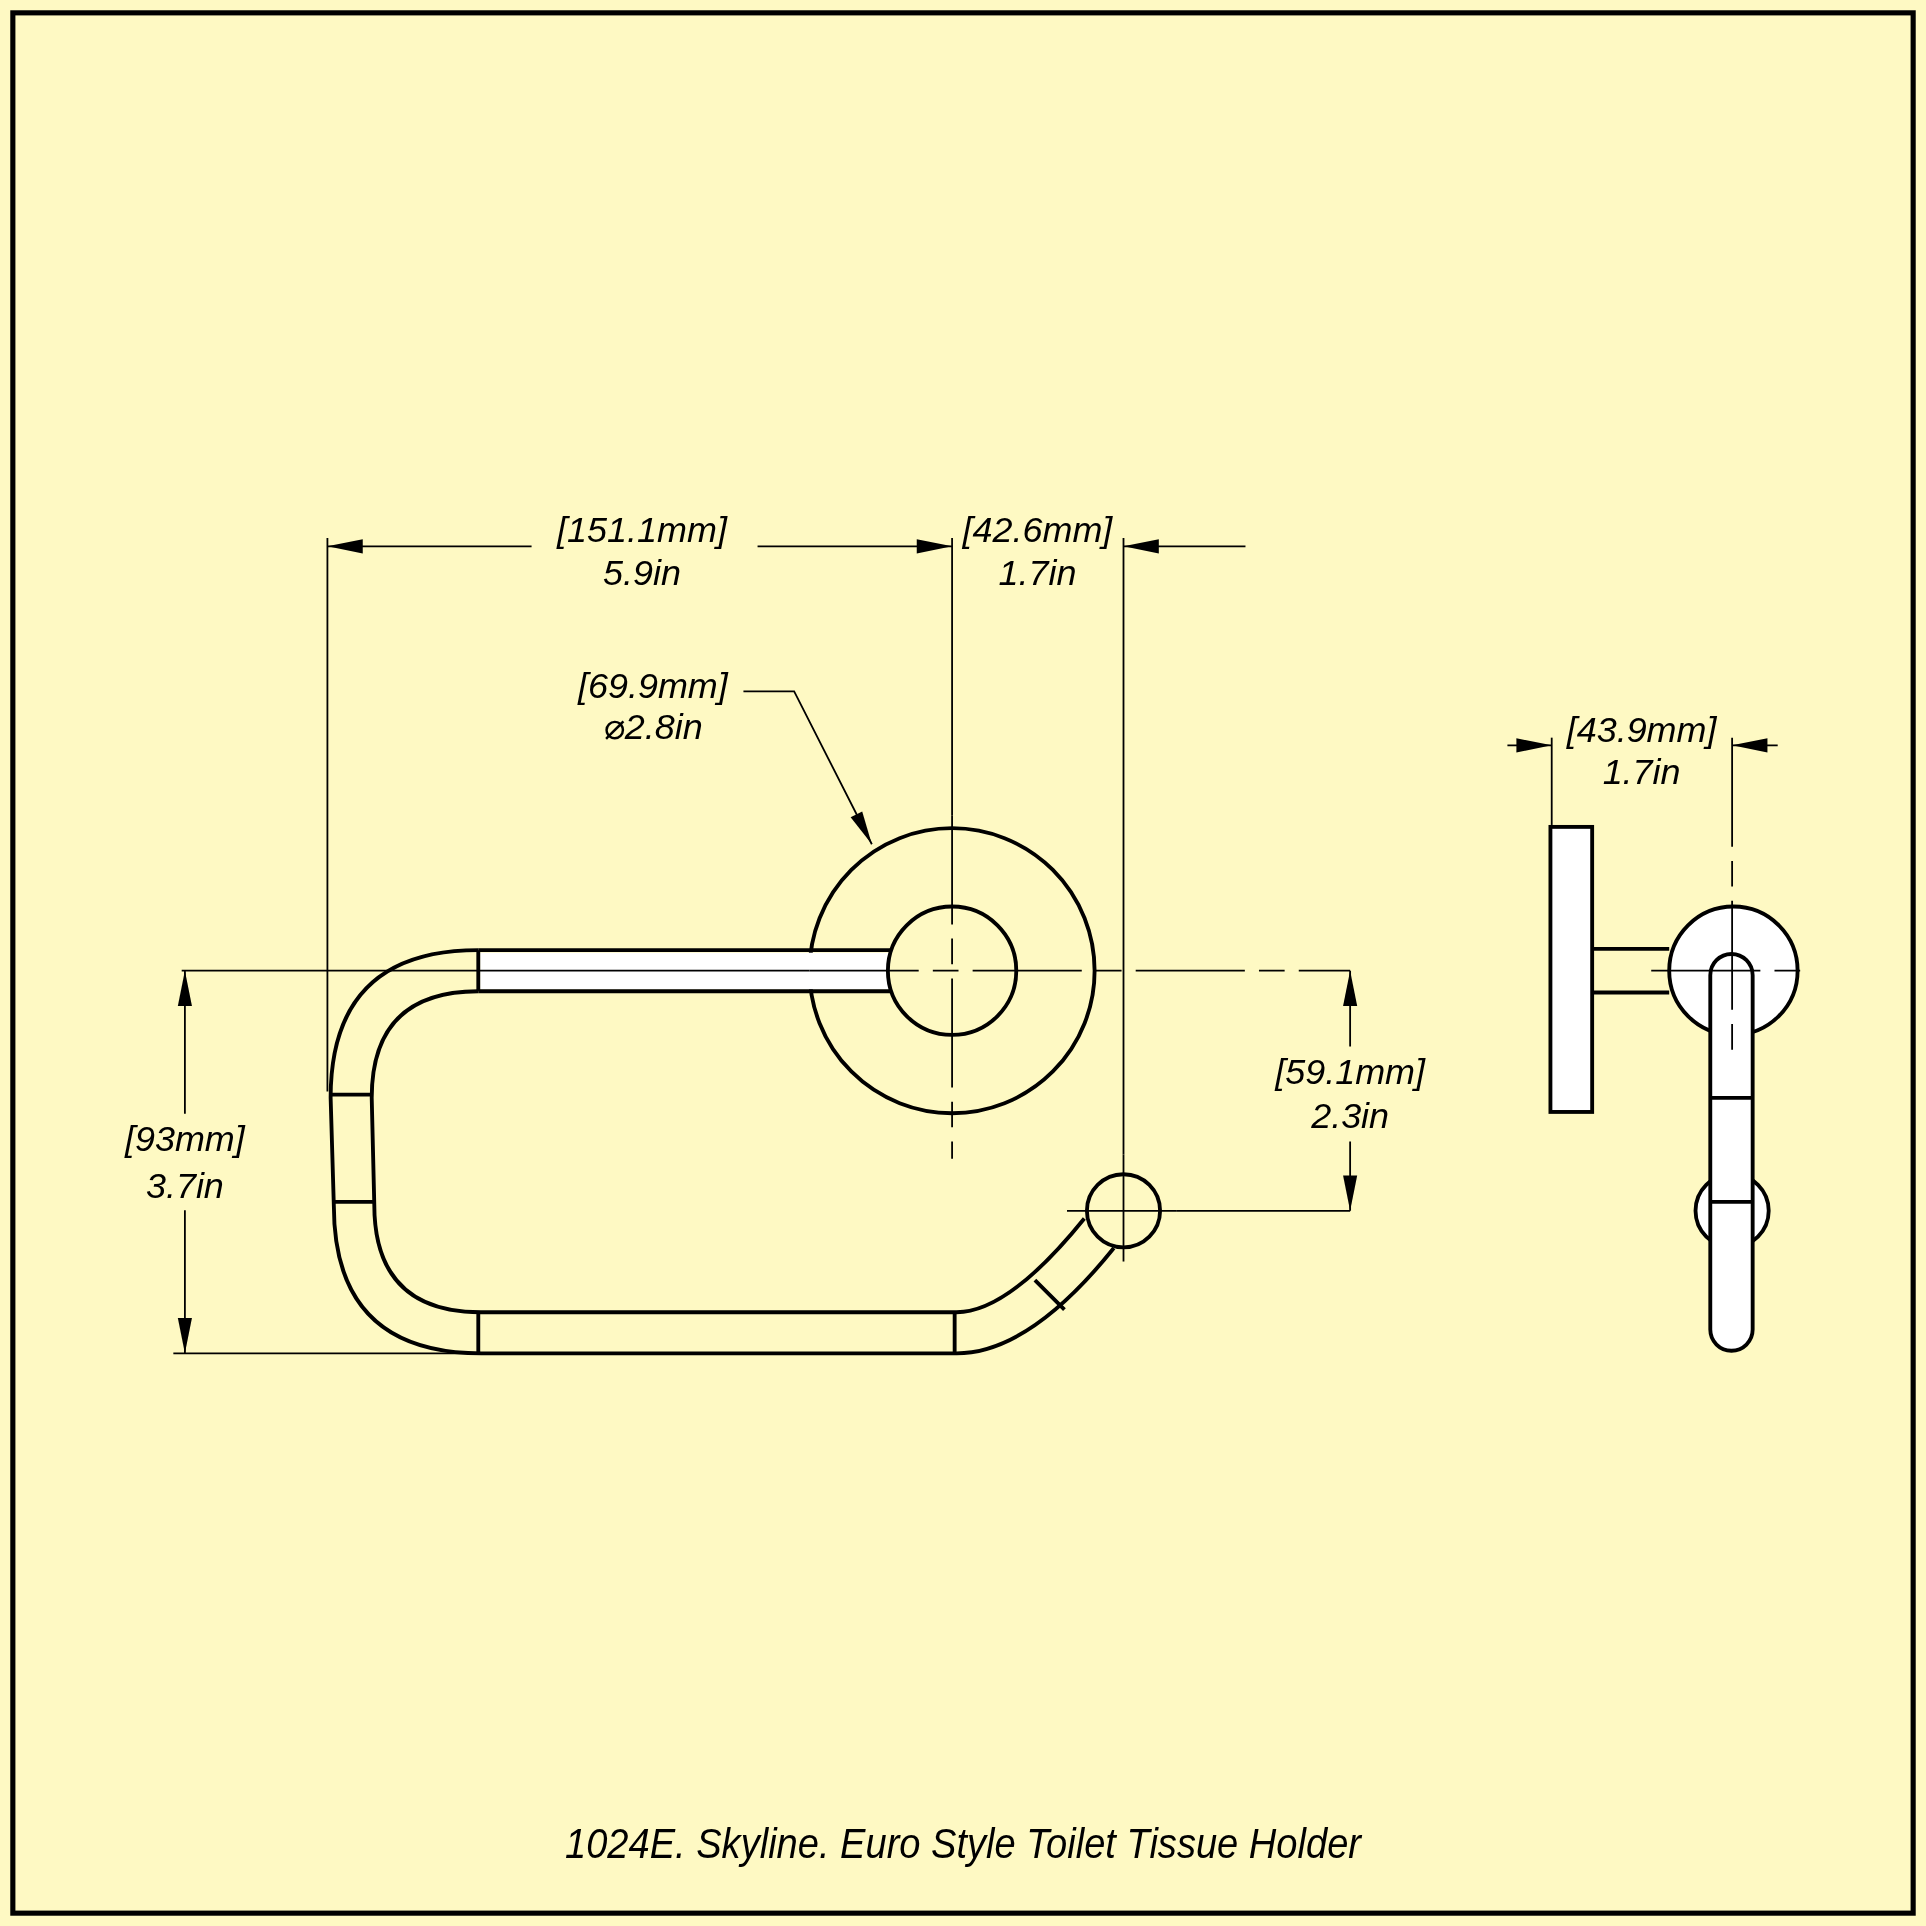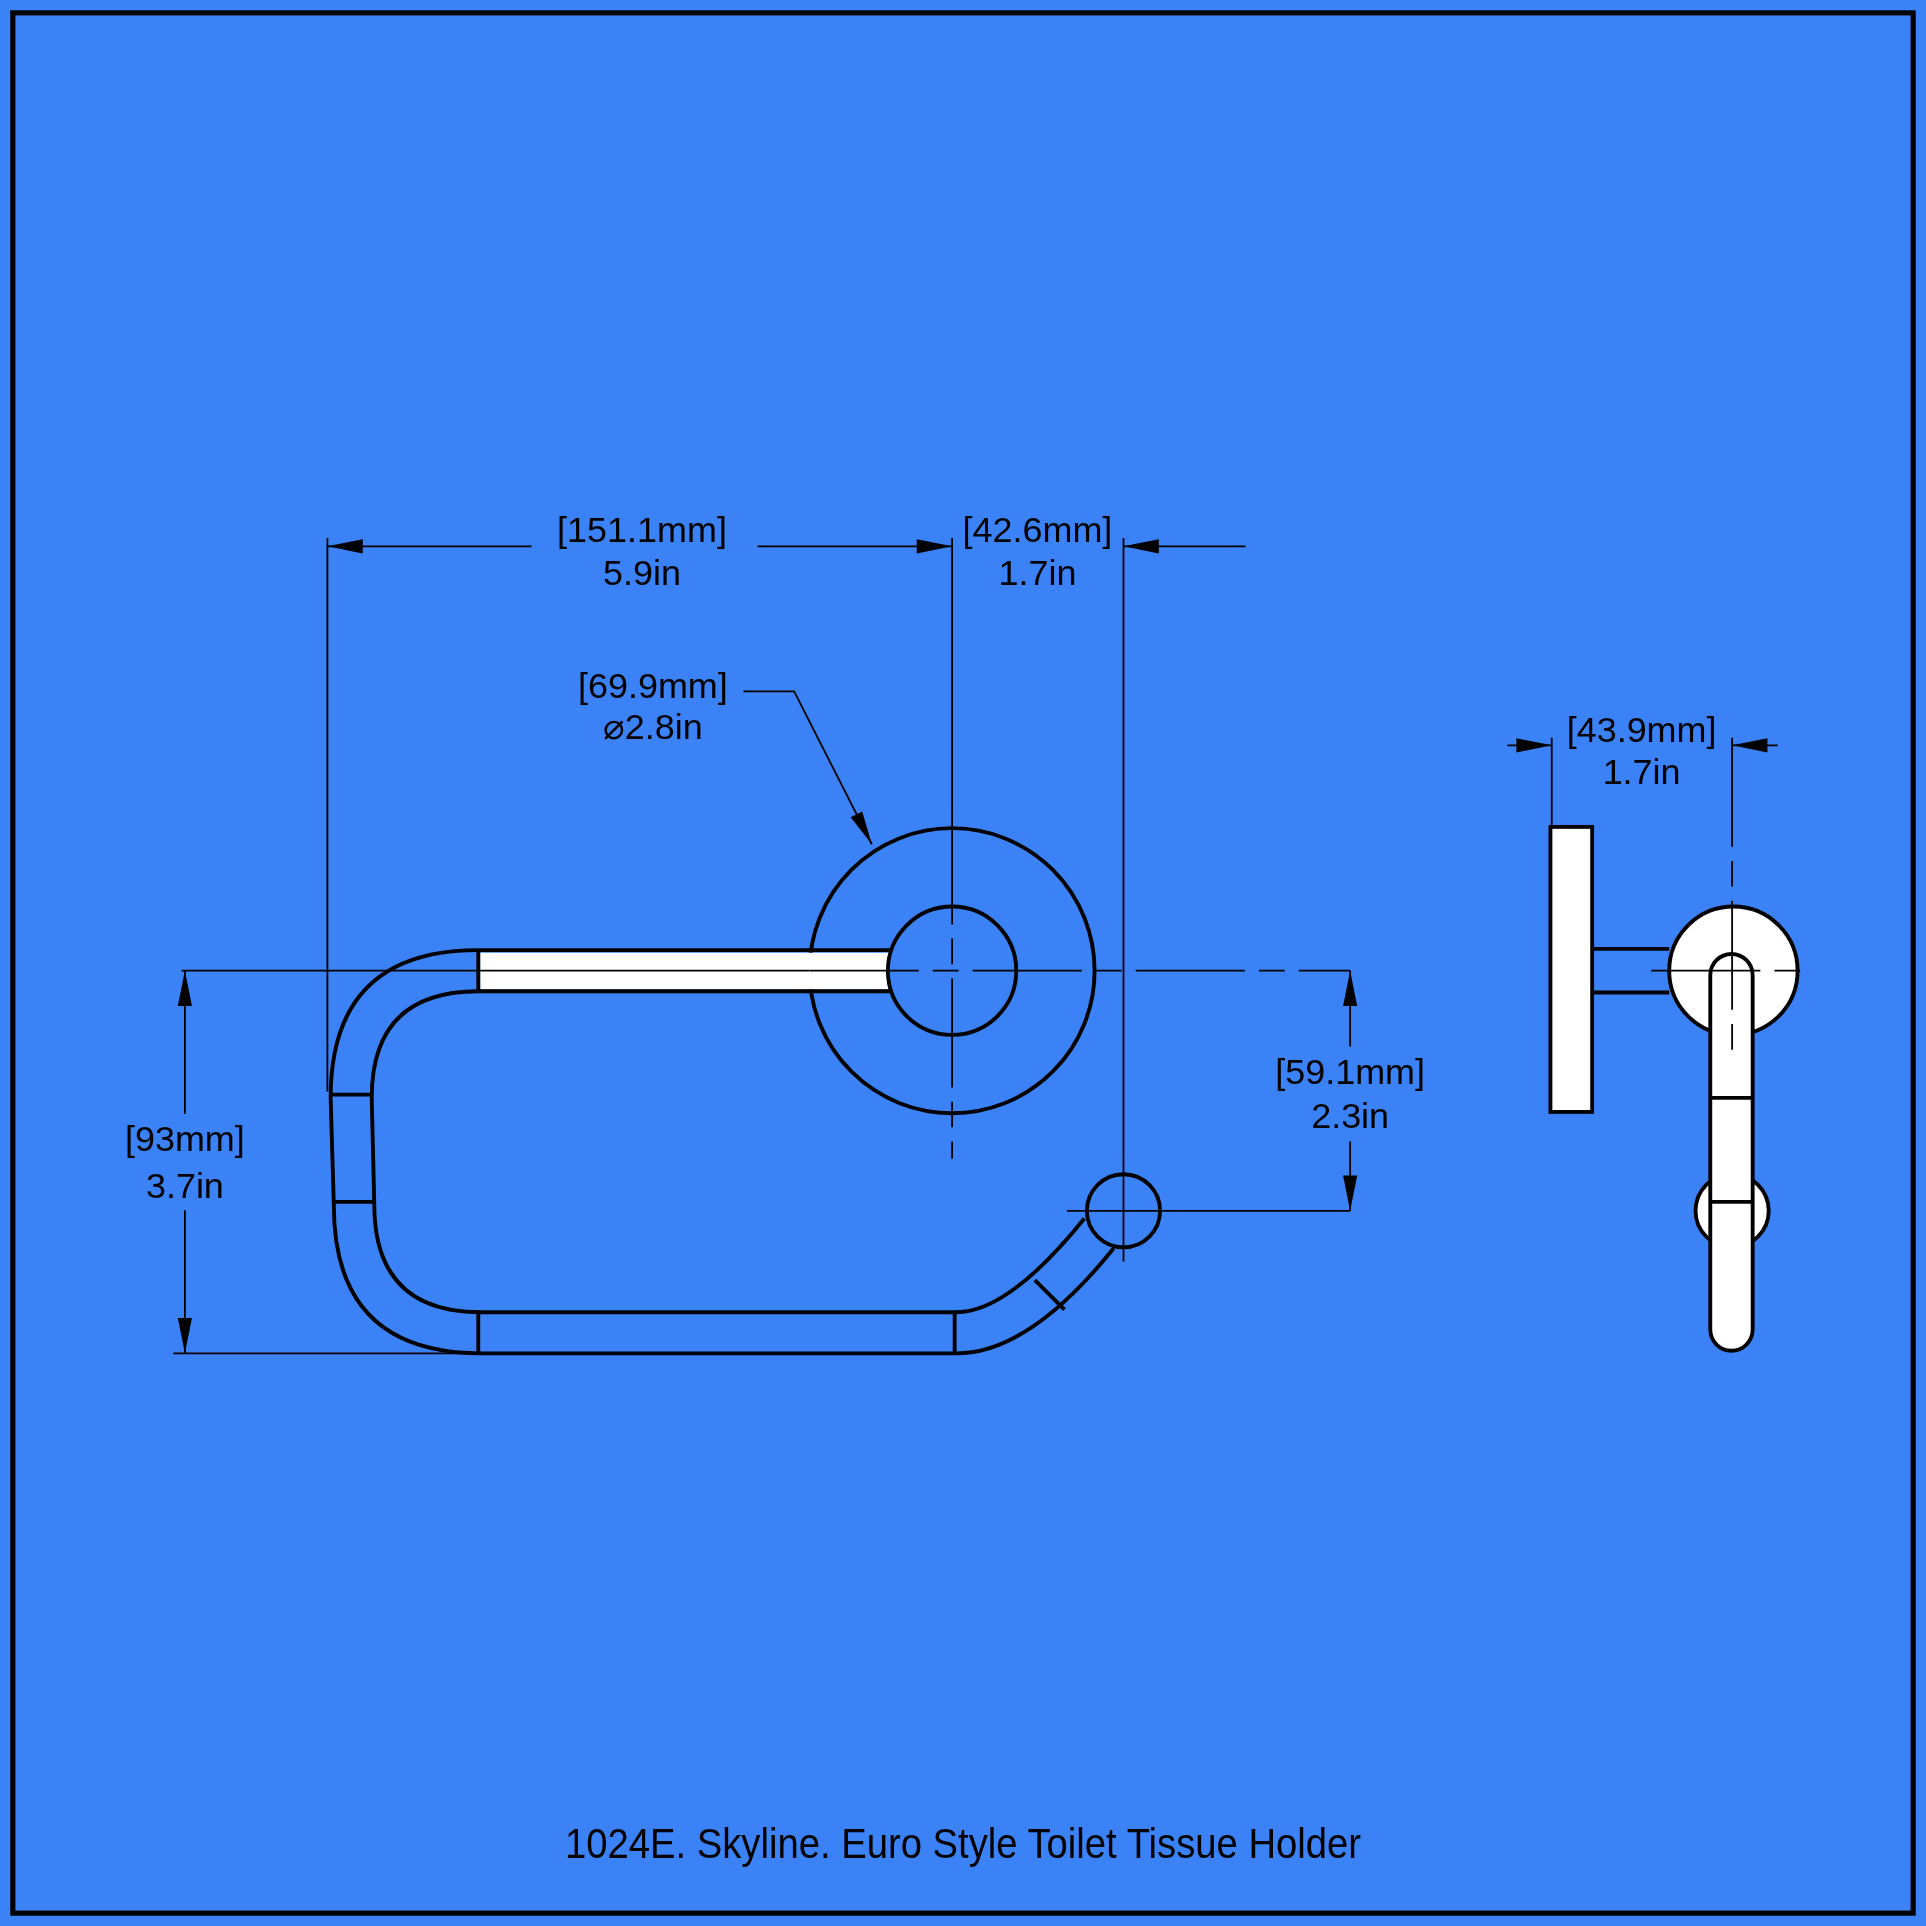--- a/index.html
+++ b/index.html
@@ -1,16 +1,16 @@
 <!DOCTYPE html>
 <html style="font-size:10.3px"><head>
 <meta charset="utf-8">
 <style>
   html,body { margin:0; padding:0; background:#ffffff; }
-  .stage { width:1926px; height:1926px; position:relative; background:#3b82f6; }
+  .stage { width:1926px; height:1926px; position:relative; background:#fef9c3;font-style:italic; }
   svg { display:block; }
   .obj  { fill:none; stroke:#000000; stroke-width:6; stroke-linecap:butt; }
   .objf { fill:#ffffff; stroke:#000000; stroke-width:6; }
   .mask { fill:#ffffff; stroke:none; }
   .thin { fill:none; stroke:#000000; stroke-width:2.8; }
   .cl   { fill:none; stroke:#000000; stroke-width:2.8; stroke-dasharray:170 22 40 22; }
   .ah   { fill:#000000; stroke:none; }
   text  { font-family:"Liberation Sans","DejaVu Sans",sans-serif; font-size:56px; fill:#000000;
           text-anchor:middle; }
   .caption { font-size:66px; }

